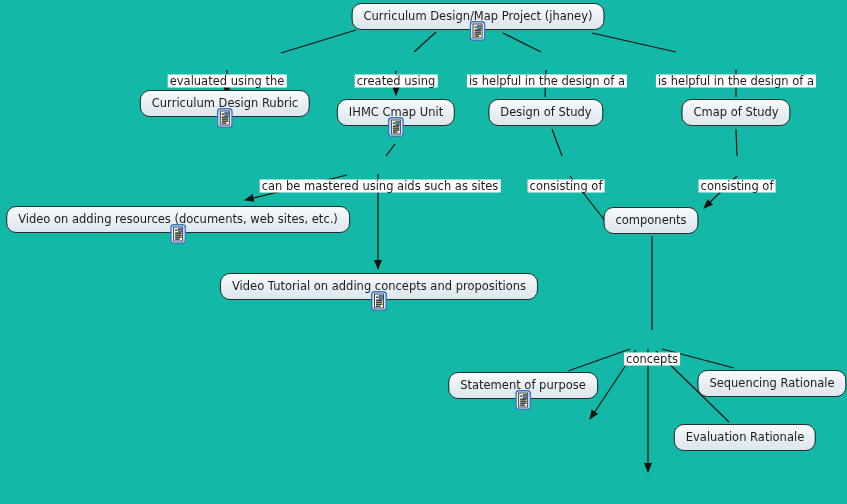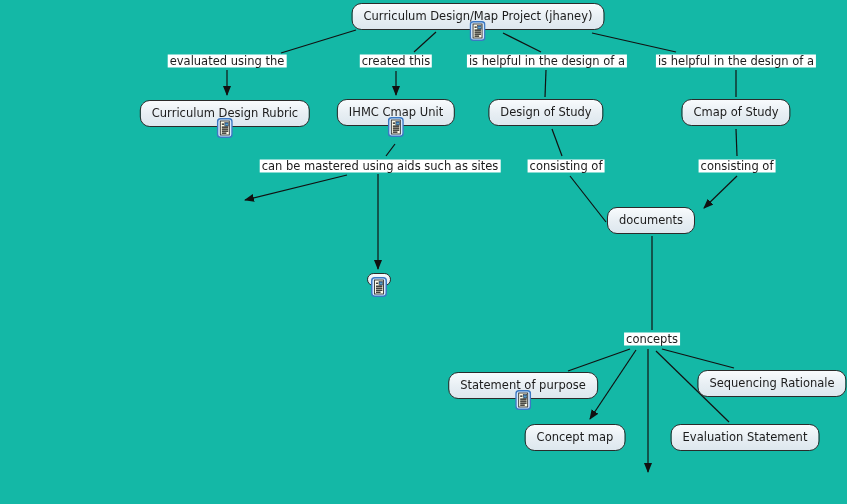--- a/index.html
+++ b/index.html
@@ -32,20 +32,21 @@
   }
   .res svg{display:block;}
   .phrase{
     position:absolute;
     transform:translate(-50%,-50%);
     font-size:11.5px;
     line-height:13px;
     white-space:nowrap;
     background:#ffffff;
     padding:0 2px;
+    margin-top:20px;
   }
 </style>
 </head>
 <body>
 
 <div class="canvas">
 
   <svg class="edges" width="847" height="504" viewBox="0 0 847 504" xmlns="http://www.w3.org/2000/svg">
     <defs>
       <marker id="arrow" markerUnits="userSpaceOnUse" markerWidth="11" markerHeight="9" refX="9" refY="4" orient="auto">
@@ -95,21 +96,21 @@
 
   <div class="node" style="left:478px;top:3px">
     <span class="node-label">Curriculum Design/Map Project (jhaney)</span>
     <span class="res">
         <svg width="16" height="20">
           <use href="#res-icon"></use>
         </svg>
       </span>
   </div>
 
-  <div class="node" style="left:225px;top:100px">
+  <div class="node" style="left:225px;top:90px">
     <span class="node-label">Curriculum Design Rubric</span>
     <span class="res">
         <svg width="16" height="20">
           <use href="#res-icon"></use>
         </svg>
       </span>
   </div>
 
   <div class="node" style="left:396px;top:99px">
     <span class="node-label">IHMC Cmap Unit</span>
@@ -121,57 +122,63 @@
   </div>
 
   <div class="node" style="left:546px;top:99px">
     <span class="node-label">Design of Study</span>
   </div>
 
   <div class="node" style="left:736px;top:99px">
     <span class="node-label">Cmap of Study</span>
   </div>
 
+  <div class="node" style="left:178px;top:206px">
+    <span class="node-label">Video on adding resources (documents, web sites, etc.)</span>
+    <span class="res">
+        <svg width="16" height="20">
+          <use href="#res-icon"></use>
+        </svg>
+      </span>
+  </div>
 
   <div class="node" style="left:651px;top:207px">
-    <span class="node-label">documents</span>
+    <span class="node-label">components</span>
   </div>
 
   <div class="node" style="left:379px;top:273px">
+    <span class="node-label">Video Tutorial on adding concepts and propositions</span>
     <span class="res">
         <svg width="16" height="20">
           <use href="#res-icon"></use>
         </svg>
       </span>
   </div>
 
   <div class="node" style="left:772px;top:370px">
     <span class="node-label">Sequencing Rationale</span>
   </div>
 
   <div class="node" style="left:523px;top:372px">
     <span class="node-label">Statement of purpose</span>
     <span class="res">
         <svg width="16" height="20">
           <use href="#res-icon"></use>
         </svg>
       </span>
   </div>
 
-  <div class="node" style="left:575px;top:424px">
-    <span class="node-label">Concept map</span>
-  </div>
 
   <div class="node" style="left:745px;top:424px">
-    <span class="node-label">Evaluation Statement</span>
+    <span class="node-label">Evaluation Rationale</span>
   </div>
 
 
   <div class="phrase" style="left:227px;top:61px">evaluated using the</div>
-  <div class="phrase" style="left:396px;top:61px">created this</div>
+  <div class="phrase" style="left:396px;top:61px">created using</div>
   <div class="phrase" style="left:547px;top:61px">is helpful in the design of a</div>
   <div class="phrase" style="left:736px;top:61px">is helpful in the design of a</div>
   <div class="phrase" style="left:380px;top:166px">can be mastered using aids such as sites</div>
   <div class="phrase" style="left:566px;top:166px">consisting of</div>
   <div class="phrase" style="left:737px;top:166px">consisting of</div>
   <div class="phrase" style="left:652px;top:339px">concepts</div>
 
 </div>
 
 </body></html>

